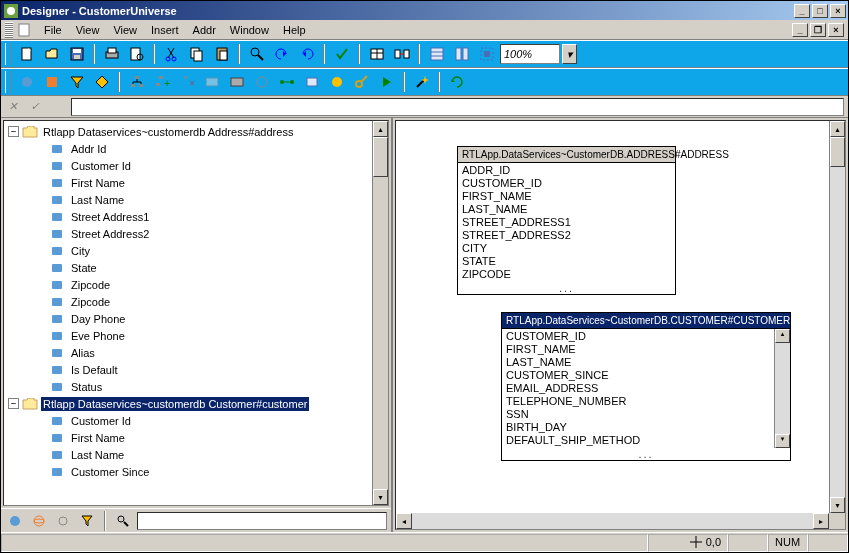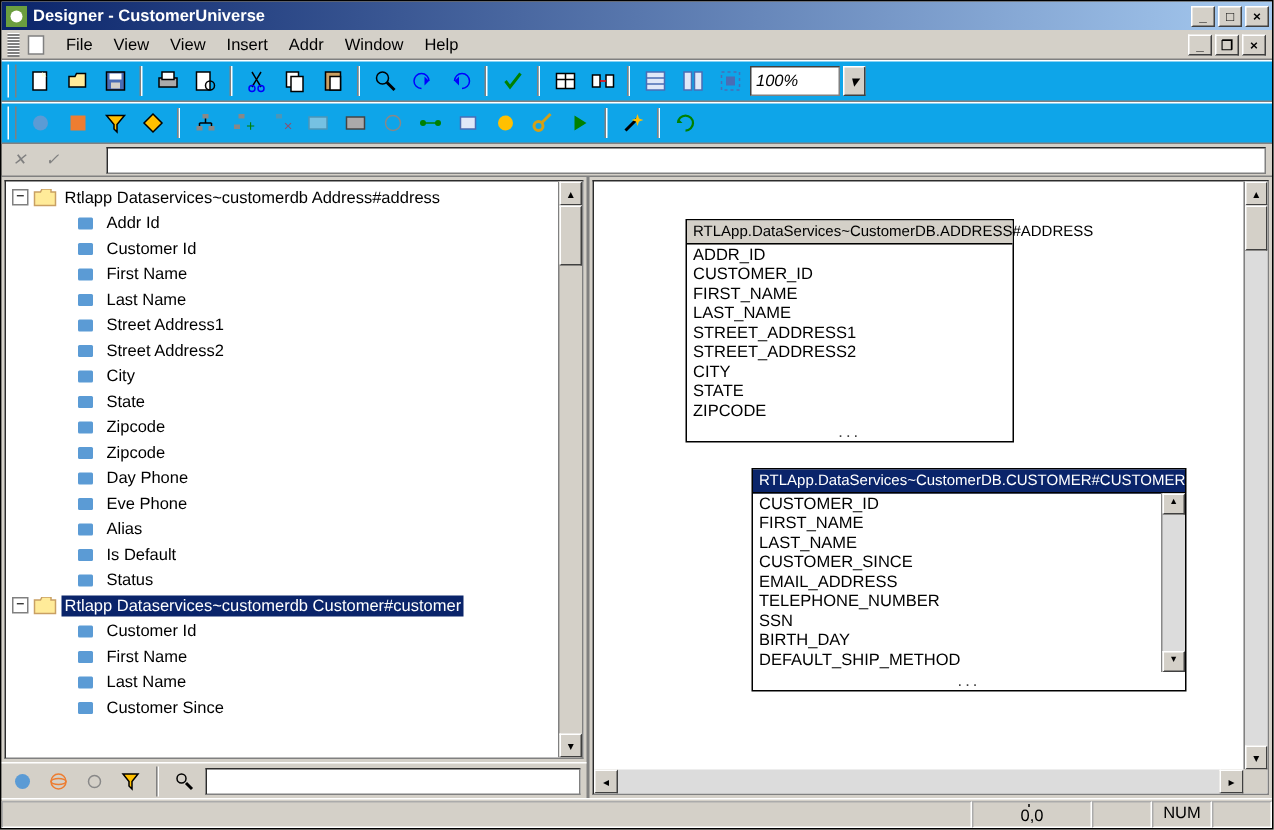--- a/index.html
+++ b/index.html
@@ -52,21 +52,21 @@
   .erd-title.sel { background:#0a246a; color:#fff; }
   .erd-body { padding: 1px 4px; }
   .erd-body div { line-height: 13px; white-space: nowrap; }
   .erd-dots { text-align: center; color:#404040; letter-spacing: 2px; }
   .hscroll { position:absolute; left:0; right:16px; bottom:0; height:16px; background:#dcdcdc;}
   .hscroll .sbtn { width:16px; height:16px; background:#d4d0c8; border:1px solid #fff; border-right-color:#404040; border-bottom-color:#404040; display:inline-flex;align-items:center;justify-content:center;font-size:8px;}
   .right-panel .vscroll { right:0; top:0; bottom:16px; width:16px; background:#dcdcdc;}
   .corner { position:absolute; right:0; bottom:0; width:16px; height:16px; background:#d4d0c8;}
   
   .statusbar { height: 20px; background:#d4d0c8; border-top: 1px solid #fff; display:flex; align-items:center; font-size:11px; }
-  .status-cell { border: 1px inset #fff; height: 18px; padding: 1px 6px; display:flex; align-items:center;flex-direction:column; }
+  .status-cell { border: 1px inset #fff; height: 18px; padding: 1px 6px; display:flex; align-items:flex-start; }
 
   svg { display: block; }
 </style>
 </head>
 <body>
 
 <div class="titlebar">
   <span class="icon">
     <svg width="14" height="14">
         <rect width="14" height="14" fill="#6b9e3f"></rect>

